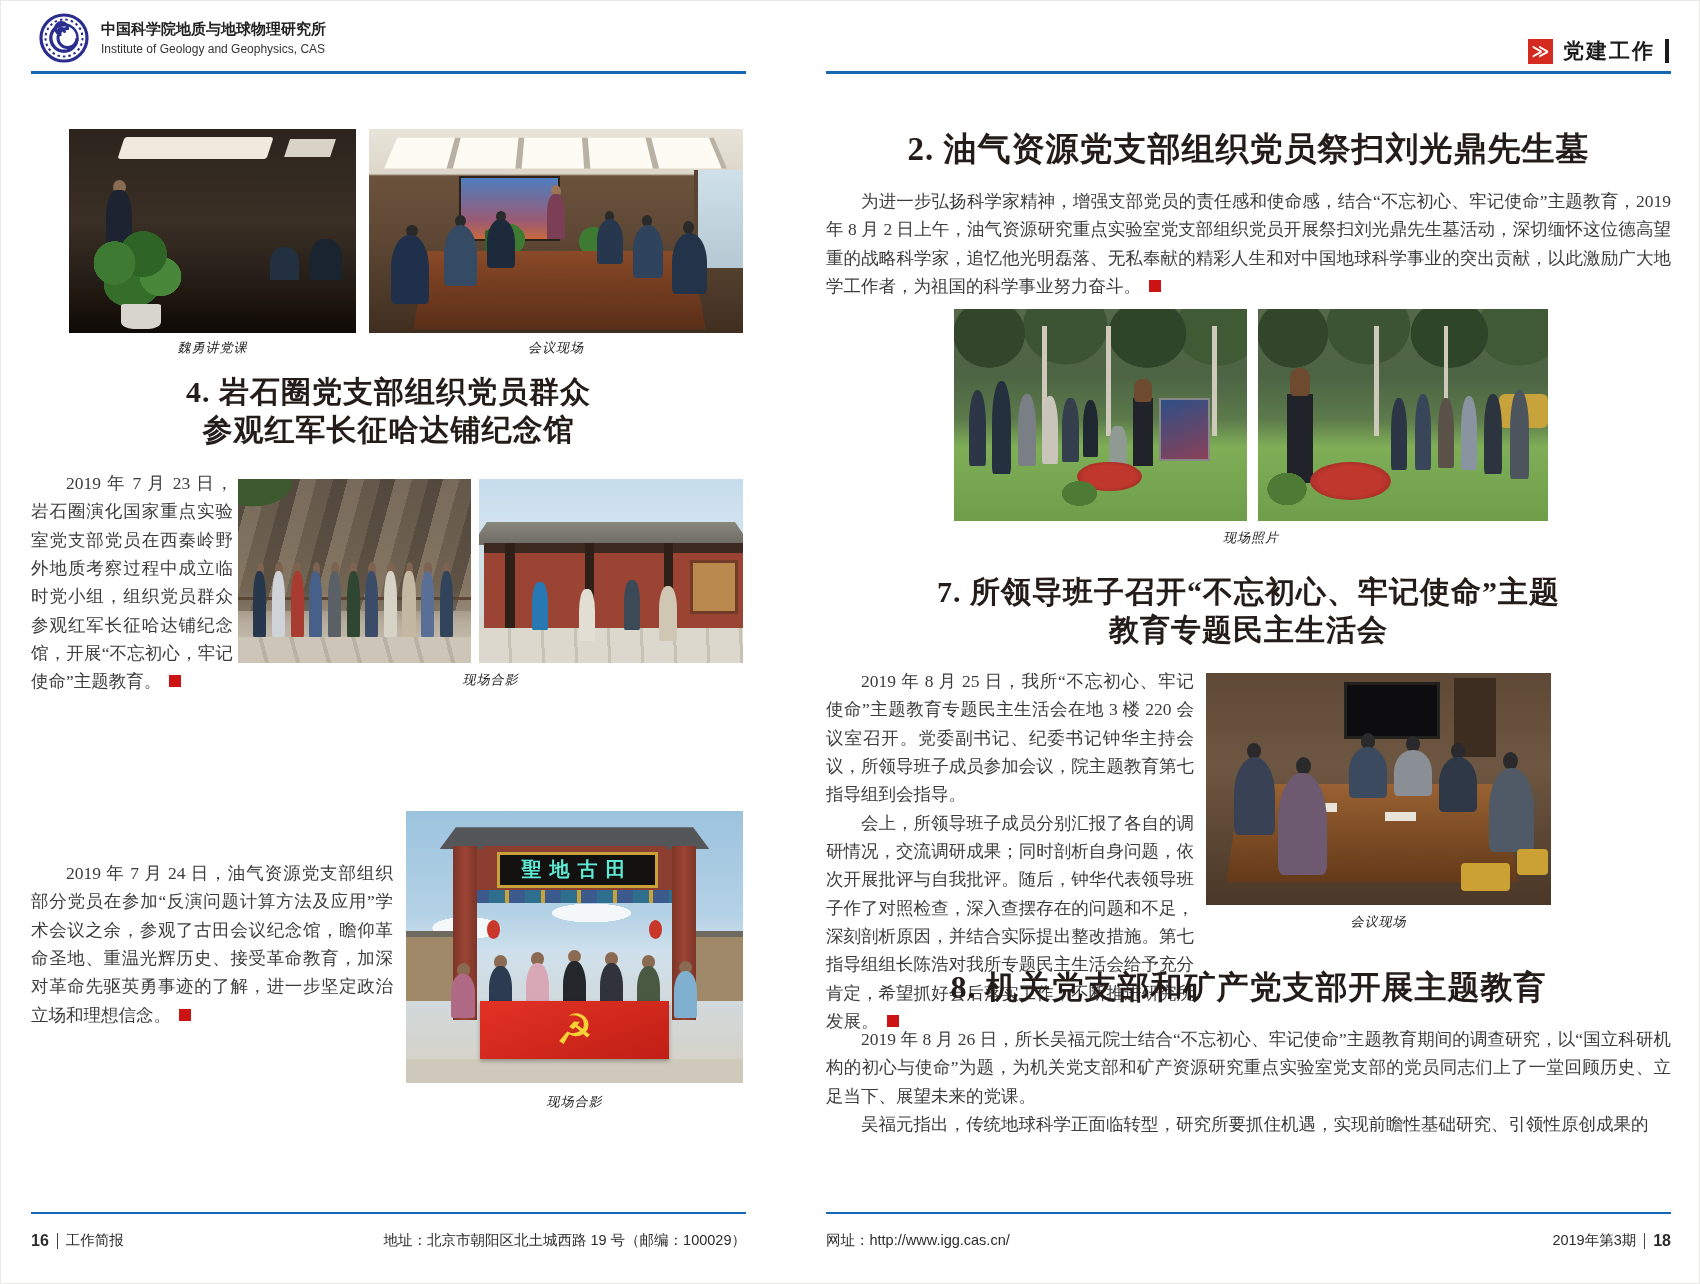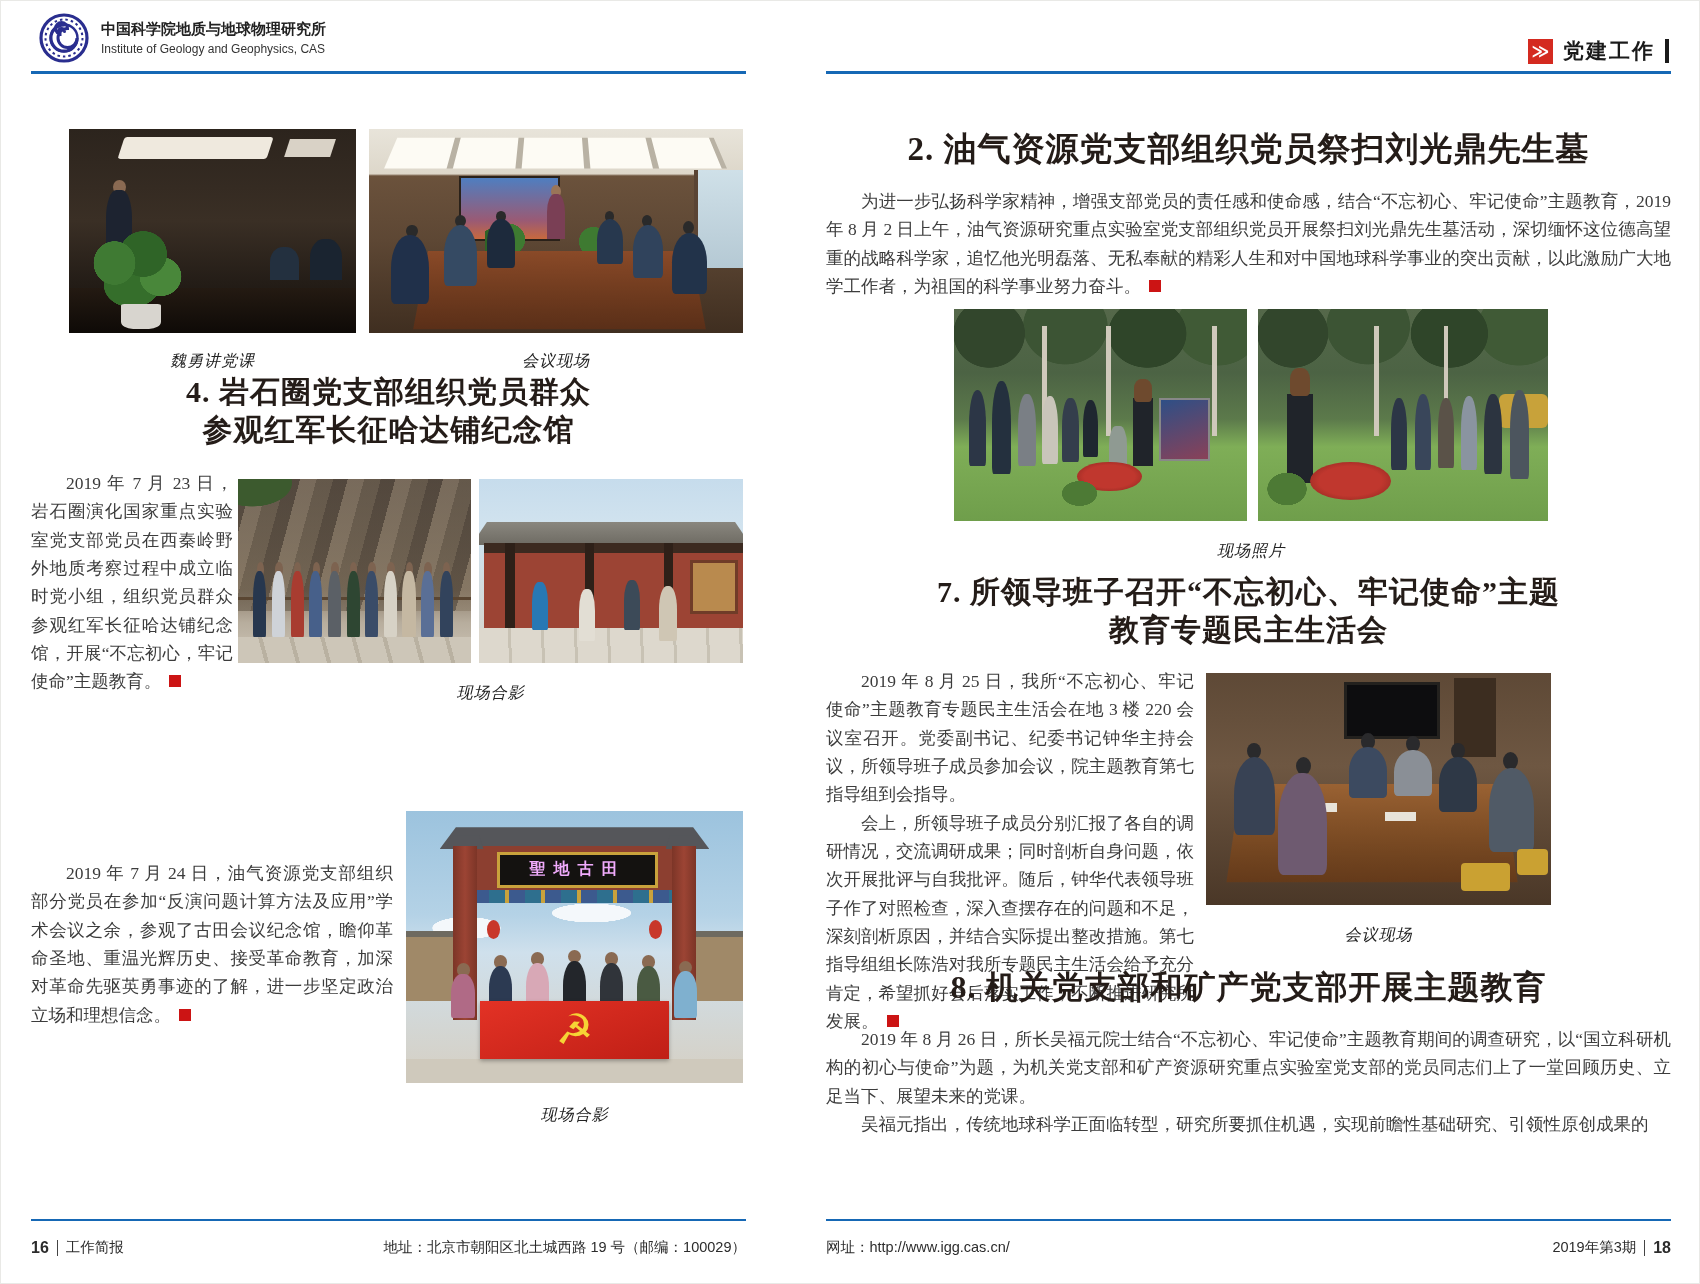--- a/index.html
+++ b/index.html
@@ -1,21 +1,21 @@
 <!DOCTYPE html>
 <html lang="zh"><head>
 <meta charset="utf-8">
 <style>
   html,body{margin:0;padding:0;}
   body{
     width:1700px;height:1284px;position:relative;overflow:hidden;
     background:#ffffff;font-family:"Liberation Serif","DejaVu Serif",serif;color:#3a3a3a;
   }
   .spread{position:absolute;inset:0;border:1px solid #e9e9e6;}
-  .page{position:absolute;top:0;bottom:4px;text-decoration:underline;}
+  .page{position:absolute;top:0;bottom:11px;text-decoration:underline;}
   #pageL{left:30px;width:715px;}
   #pageR{left:825px;width:845px;}
 
   
   .brand{position:absolute;top:12px;left:8px;display:flex;align-items:center;gap:12px;}
   .brand svg{display:block;}
   .brand-cn{font-family:"Liberation Sans","DejaVu Sans",sans-serif;font-size:15px;font-weight:bold;color:#222;}
   .brand-en{font-family:"Liberation Sans","DejaVu Sans",sans-serif;font-size:12px;color:#333;margin-top:3px;}
   .hr-blue{position:absolute;top:70px;left:0;right:0;height:3px;background:#1668b5;}
   .tag{position:absolute;top:36px;right:2px;display:flex;align-items:center;gap:10px;}
@@ -24,21 +24,21 @@
   .tag-label{font-family:"Liberation Sans","DejaVu Sans",sans-serif;font-size:21px;font-weight:bold;color:#1a1a1a;letter-spacing:2px;}
   .tag-bar{width:4px;height:24px;background:#1a1a1a;}
 
   
   .sec-title{position:absolute;left:0;right:0;text-align:center;font-weight:bold;color:#241c18;
     font-size:30px;line-height:1.25;letter-spacing:1px;}
   .sec-title .tl{display:block;}
   .body-text{font-size:17.5px;line-height:1.62;text-align:justify;color:#3c3c3c;}
   .body-text p{margin:0;text-indent:2em;}
   .endmark{display:inline-block;width:12px;height:12px;background:#cc1414;margin-left:8px;vertical-align:baseline;}
-  .caption{position:absolute;text-align:center;font-size:16px;font-style:italic;color:#222;letter-spacing:1px;margin-top:12px;}
+  .caption{position:absolute;text-align:center;font-size:13px;font-style:italic;color:#222;letter-spacing:1px;}
 
   
   .ph{position:absolute;overflow:hidden;background:#999;}
   .a{position:absolute;}
 
   
   .ph1{background:linear-gradient(180deg,#2c241d 0%,#3a2f25 45%,#241d17 75%,#15100c 100%);}
   .ph1 .light1{left:18%;top:4%;width:52%;height:11%;background:#efe9de;border-radius:3px;transform:skewX(-18deg);}
   .ph1 .light2{left:76%;top:5%;width:16%;height:9%;background:#d9d2c6;transform:skewX(-18deg);}
   .ph1 .screen{left:34%;top:21%;width:48%;height:43%;background:linear-gradient(180deg,#3c6fb4 0%,#6d4f96 45%,#c3463a 80%,#d8923c 100%);border:3px solid #1c1712;}
@@ -104,21 +104,21 @@
   .ph5 .leaf{background:radial-gradient(ellipse at 50% 50%,#4d7a35 60%,transparent 61%);border-radius:50%;}
   .ph5 .man{border-radius:45% 45% 8% 8%;background:#2c3646;}
   .ph5 .board{background:linear-gradient(160deg,#2e4f86,#8a4158);border:2px solid #888;}
   .ph5 .bus{background:#c8a23a;border-radius:6px;}
 
   
   .ph7{background:linear-gradient(180deg,#9cc3de 0%,#b4d2e6 38%,#cfe0ec 52%,#d6cfc2 100%);}
   .ph7 .cloud{background:radial-gradient(ellipse at 50% 50%,#f4f8fb 55%,transparent 56%);}
   .ph7 .beamroof{left:10%;top:6%;right:10%;height:8%;background:#55565a;clip-path:polygon(0 100%,6% 0,94% 0,100% 100%);}
   .ph7 .beam{left:14%;top:13%;right:14%;height:16%;background:#8c3f30;}
-  .ph7 .sign{left:27%;top:15%;width:46%;height:11%;background:#141210;border:3px solid #c9a23c;display:flex;align-items:center;justify-content:center;color:#f0abfc;font-size:16px;letter-spacing:8px;font-weight:bold;}
+  .ph7 .sign{left:27%;top:15%;width:46%;height:11%;background:#141210;border:3px solid #c9a23c;display:flex;align-items:center;justify-content:center;color:#5eead4;font-size:20px;letter-spacing:8px;font-weight:bold;}
   .ph7 .frieze{left:14%;top:29%;right:14%;height:5%;background:repeating-linear-gradient(90deg,#2e6f8e 0 16px,#c9a23c 16px 20px,#3c5a8e 20px 36px);}
   .ph7 .pillar{top:13%;width:7%;height:64%;background:linear-gradient(90deg,#7c3527,#9c4434 50%,#7c3527);}
   .ph7 .pilcap{top:9%;width:11%;height:5%;background:#55565a;clip-path:polygon(0 100%,12% 0,88% 0,100% 100%);}
   .ph7 .lantern{width:4%;height:7%;background:#c8372a;border-radius:50%;}
   .ph7 .bldg{top:44%;height:26%;background:linear-gradient(180deg,#6e6a60 8%,#a08968 9% 100%);}
   .ph7 .crowd-head{border-radius:50%;background:#8a6a52;}
   .ph7 .crowd-body{border-radius:45% 45% 8% 8%;}
   .ph7 .flag{left:22%;top:70%;width:56%;height:21%;background:linear-gradient(160deg,#e33225,#c01f16);box-shadow:0 2px 4px rgba(0,0,0,.3);display:flex;align-items:center;justify-content:center;}
   .ph7 .emblem{color:#f6d335;font-size:42px;font-family:"DejaVu Sans",sans-serif;line-height:1;}
   .ph7 .ground{left:0;bottom:0;right:0;height:9%;background:#cfc9bc;}

